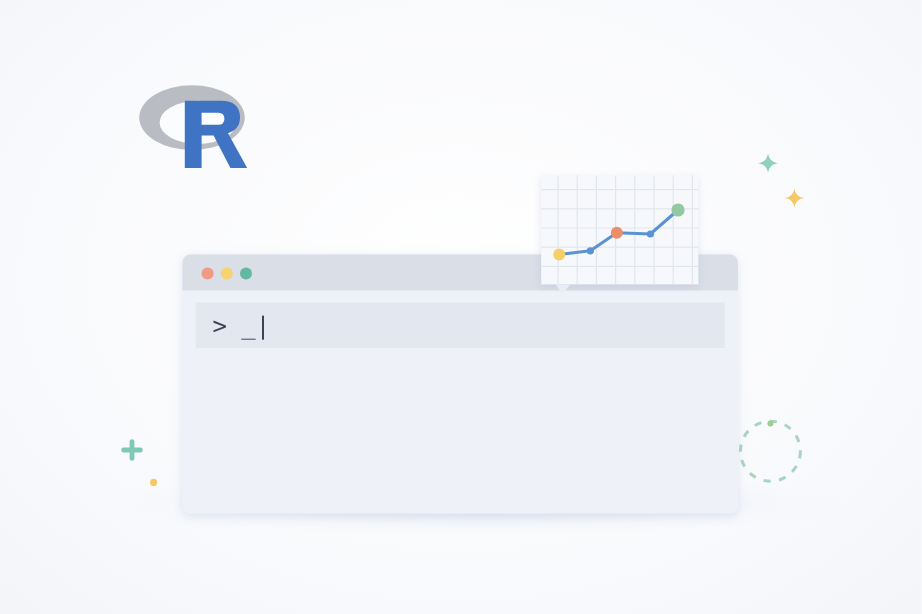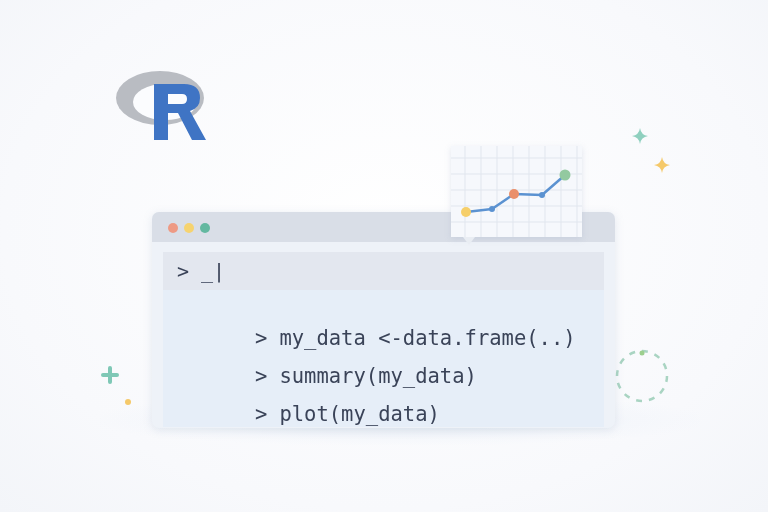--- a/index.html
+++ b/index.html
@@ -81,31 +81,20 @@
     <span class="light" style="left:16px;background:#ee9a84;"></span>
     <span class="light" style="left:32px;background:#f6d36f;"></span>
     <span class="light" style="left:48px;background:#63b8a0;"></span>
   </div>
 
   <div class="input-line">
     <span class="prompt" style="margin-left:14px;">&gt;</span>
     <span>_|</span>
   </div>
 
-  <div class="history">
-    <div class="hist-line" style="top:12px;">
-      <span class="prompt">&gt;</span><span>my_data &lt;-data.frame(..)</span>
-    </div>
-    <div class="hist-line" style="top:50px;">
-      <span class="prompt">&gt;</span><span>summary(my_data)</span>
-    </div>
-    <div class="hist-line" style="top:88px;">
-      <span class="prompt">&gt;</span><span>plot(my_data)</span>
-    </div>
-  </div>
 </div>
 
 <div class="plot-card">
   <svg width="131" height="91" viewBox="0 0 131 91">
     <g stroke="#e1e6ee" stroke-width="1">
       <line x1="14" y1="0" x2="14" y2="91"></line>
         <line x1="30" y1="0" x2="30" y2="91"></line>
       <line x1="46" y1="0" x2="46" y2="91"></line>
         <line x1="62" y1="0" x2="62" y2="91"></line>
       <line x1="78" y1="0" x2="78" y2="91"></line>

